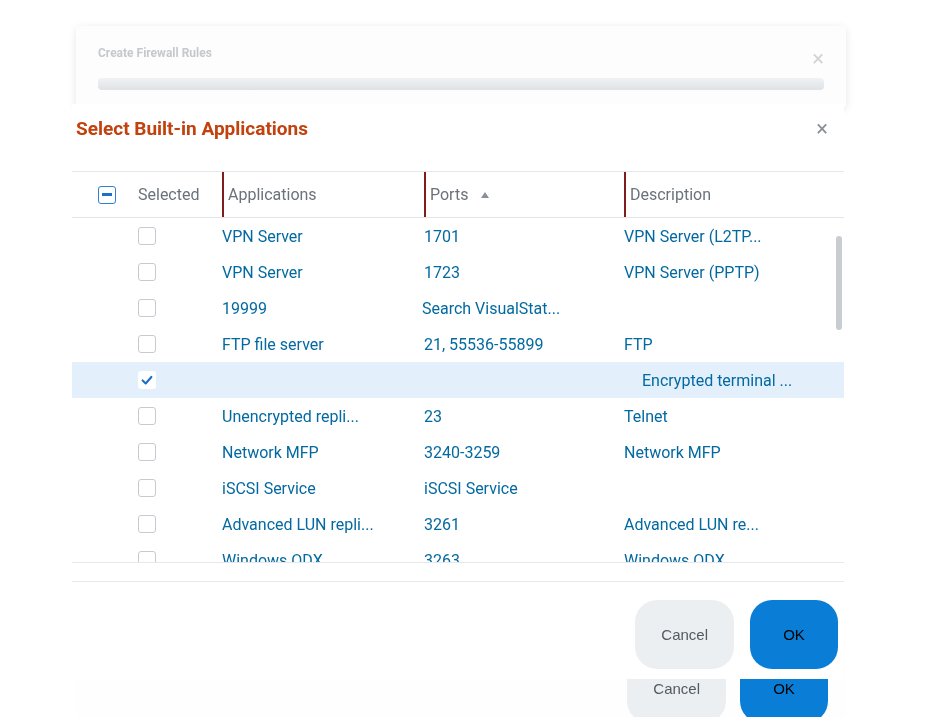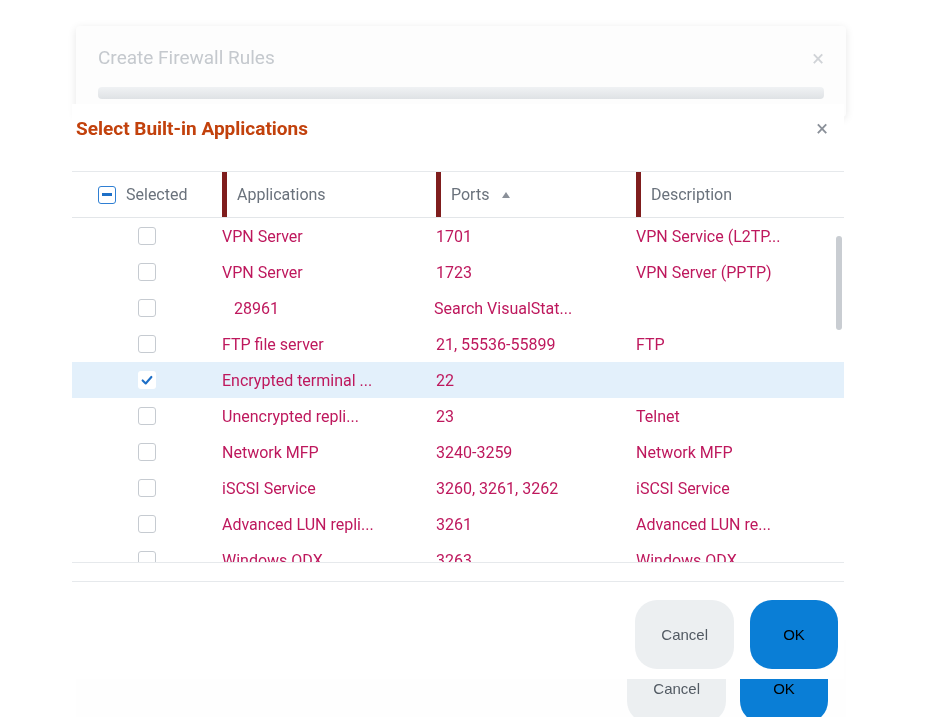--- a/index.html
+++ b/index.html
@@ -16,22 +16,22 @@
     position: absolute;
     top: 26px;
     left: 76px;
     width: 770px;
     background: #fdfdfd;
     border-radius: 4px;
     box-shadow: 0 2px 8px rgba(0,0,0,0.1);
     padding: 20px 22px 18px 22px;
   }
   .back-title {
-    font-size: 19px;
-    font-weight: 400;
+    font-size: 12px;
+    font-weight: 700;
     color: #c5c9ce;
   }
   .back-close {
     position: absolute;
     top: 20px;
     right: 22px;
     font-size: 22px;
     color: #d0d3d7;
     cursor: pointer;
   }
@@ -106,36 +106,37 @@
   }
   .thead {
     display: flex;
     height: 46px;
     align-items: center;
     background: #ffffff;
     border-bottom: 1px solid #e3e6e9;
     color: #6a727c;
     font-size: 16px;
   }
-  .col-sel { width: 150px; padding-left: 26px; display:flex; align-items:center; gap:10px;}
+  .col-sel { width: 150px; padding-left: 26px; display:flex; align-items:center; gap:22px;}
   .col-app { width: 202px; padding-right: 10px; }
-  .col-ports { width: 200px; padding-right: 10px; display:flex; align-items:center; gap:13px;margin-left:12px;}
+  .col-ports { width: 200px; padding-right: 10px; display:flex; align-items:center; gap:13px;}
   .col-desc { flex: 1; padding-right: 24px; }
-  .vline { border-left: 5px solid #7f1d1d; height: 100%; display:flex; align-items:center; padding-left: 10px;}
+  .vline { border-left: 2px solid #7f1d1d; height: 100%; display:flex; align-items:center; padding-left: 4px;}
   .tbody {
     height: 344px;
     overflow-y: hidden;
     position: relative;
   }
   .row {
     display: flex;
     height: 36px;
     align-items: center;
     font-size: 16px;
-    color: #be185d;
+    color: #0369a1;
+    justify-content: space-between;
   }
   .row.selected {
     background: #e3f0fb;
   }
   .row .col-sel { justify-content: center; padding-left: 0;}
   .cell {
     white-space: nowrap;
     overflow: hidden;
     text-overflow: ellipsis;
   }
@@ -236,55 +237,54 @@
     </div>
 
     <div class="tbody" id="tbody">
       <div class="scrollbar-track"></div>
     <div class="row">
           <div class="col-sel">
             <span class="checkbox"></span>
           </div>
           <div class="col-app cell">VPN Server</div>
           <div class="col-ports cell">1701</div>
-          <div class="col-desc cell">VPN Service (L2TP...</div>
+          <div class="col-desc cell">VPN Server (L2TP...</div>
         </div>
         <div class="row">
           <div class="col-sel">
             <span class="checkbox"></span>
           </div>
           <div class="col-app cell">VPN Server</div>
           <div class="col-ports cell">1723</div>
           <div class="col-desc cell">VPN Server (PPTP)</div>
         </div>
         <div class="row">
           <div class="col-sel">
             <span class="checkbox"></span>
           </div>
-          <div class="col-ports cell">28961</div>
+          <div class="col-ports cell">19999</div>
           <div class="col-desc cell">Search VisualStat...</div>
         </div>
         <div class="row">
           <div class="col-sel">
             <span class="checkbox"></span>
           </div>
           <div class="col-app cell">FTP file server</div>
           <div class="col-ports cell">21, 55536-55899</div>
           <div class="col-desc cell">FTP</div>
         </div>
         <div class="row selected">
           <div class="col-sel">
             <span class="checkbox checked">
               <svg class="checkmark" viewBox="0 0 16 16">
                 <path d="M3 8.5 L6.5 12 L13 4.5"></path>
               </svg>
             </span>
           </div>
           <div class="col-app cell">Encrypted terminal ...</div>
-          <div class="col-ports cell">22</div>
         </div>
         <div class="row">
           <div class="col-sel">
             <span class="checkbox"></span>
           </div>
           <div class="col-app cell">Unencrypted repli...</div>
           <div class="col-ports cell">23</div>
           <div class="col-desc cell">Telnet</div>
         </div>
         <div class="row">
@@ -293,21 +293,20 @@
           </div>
           <div class="col-app cell">Network MFP</div>
           <div class="col-ports cell">3240-3259</div>
           <div class="col-desc cell">Network MFP</div>
         </div>
         <div class="row">
           <div class="col-sel">
             <span class="checkbox"></span>
           </div>
           <div class="col-app cell">iSCSI Service</div>
-          <div class="col-ports cell">3260, 3261, 3262</div>
           <div class="col-desc cell">iSCSI Service</div>
         </div>
         <div class="row">
           <div class="col-sel">
             <span class="checkbox"></span>
           </div>
           <div class="col-app cell">Advanced LUN repli...</div>
           <div class="col-ports cell">3261</div>
           <div class="col-desc cell">Advanced LUN re...</div>
         </div>

